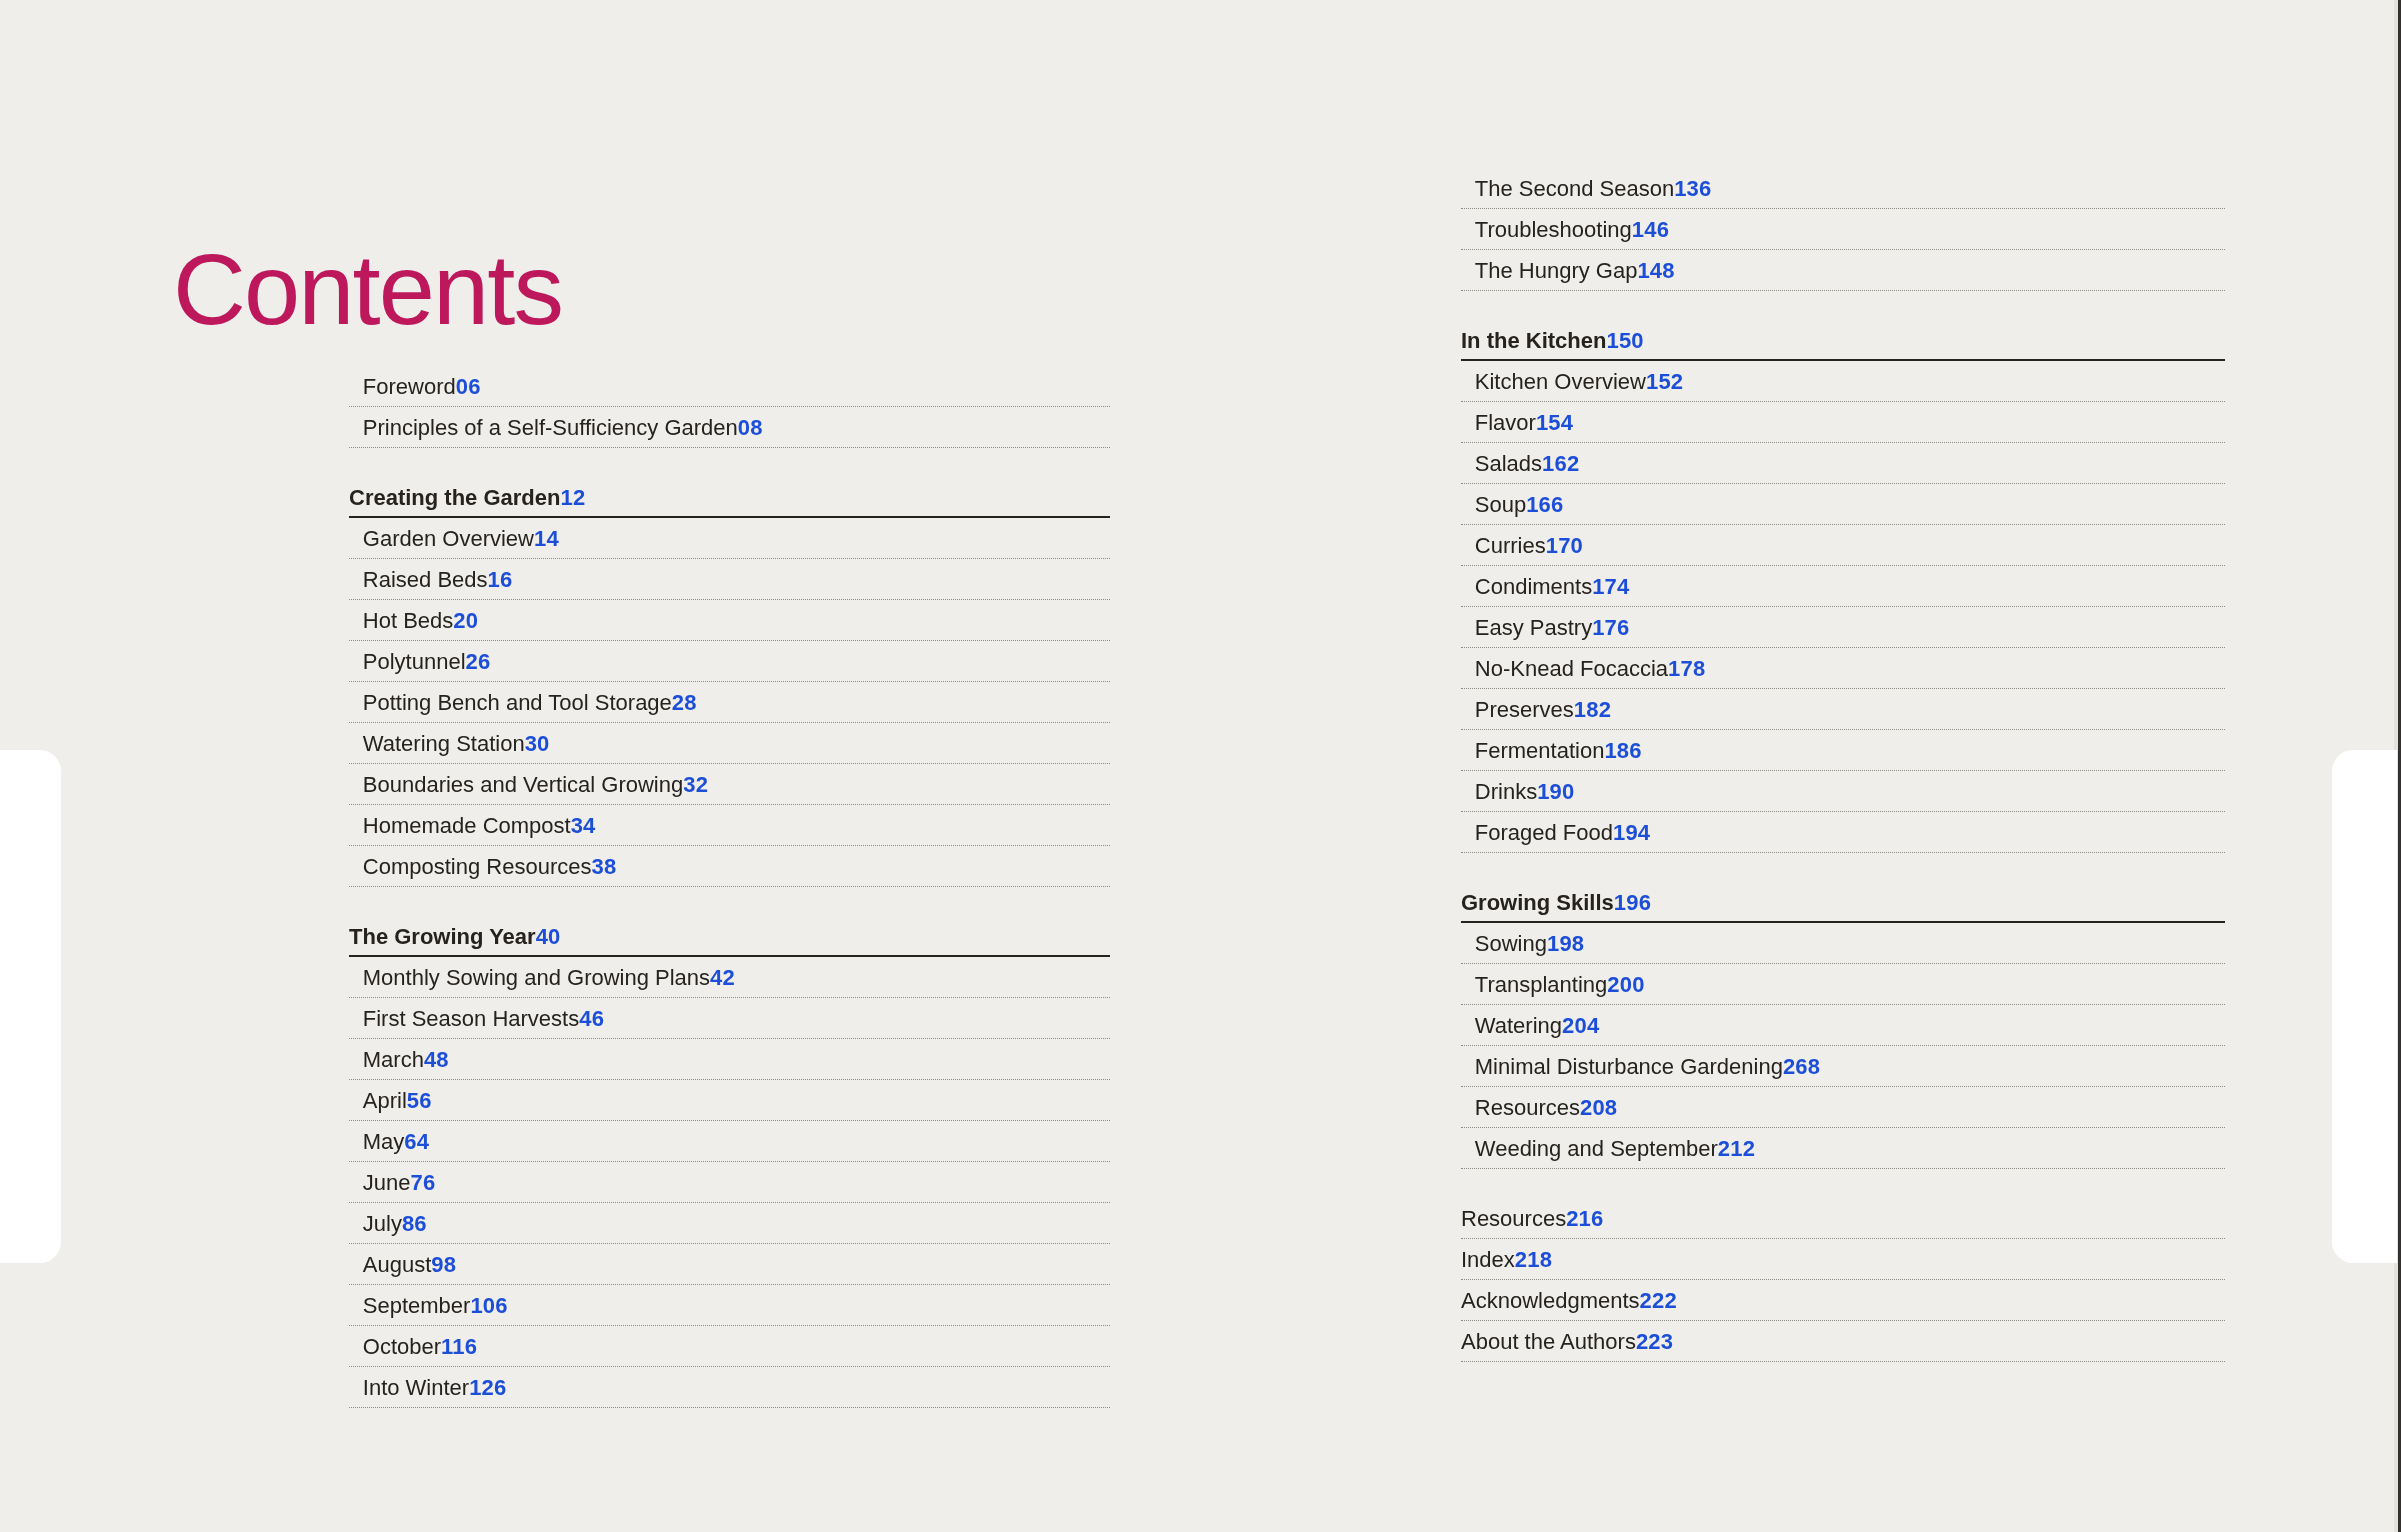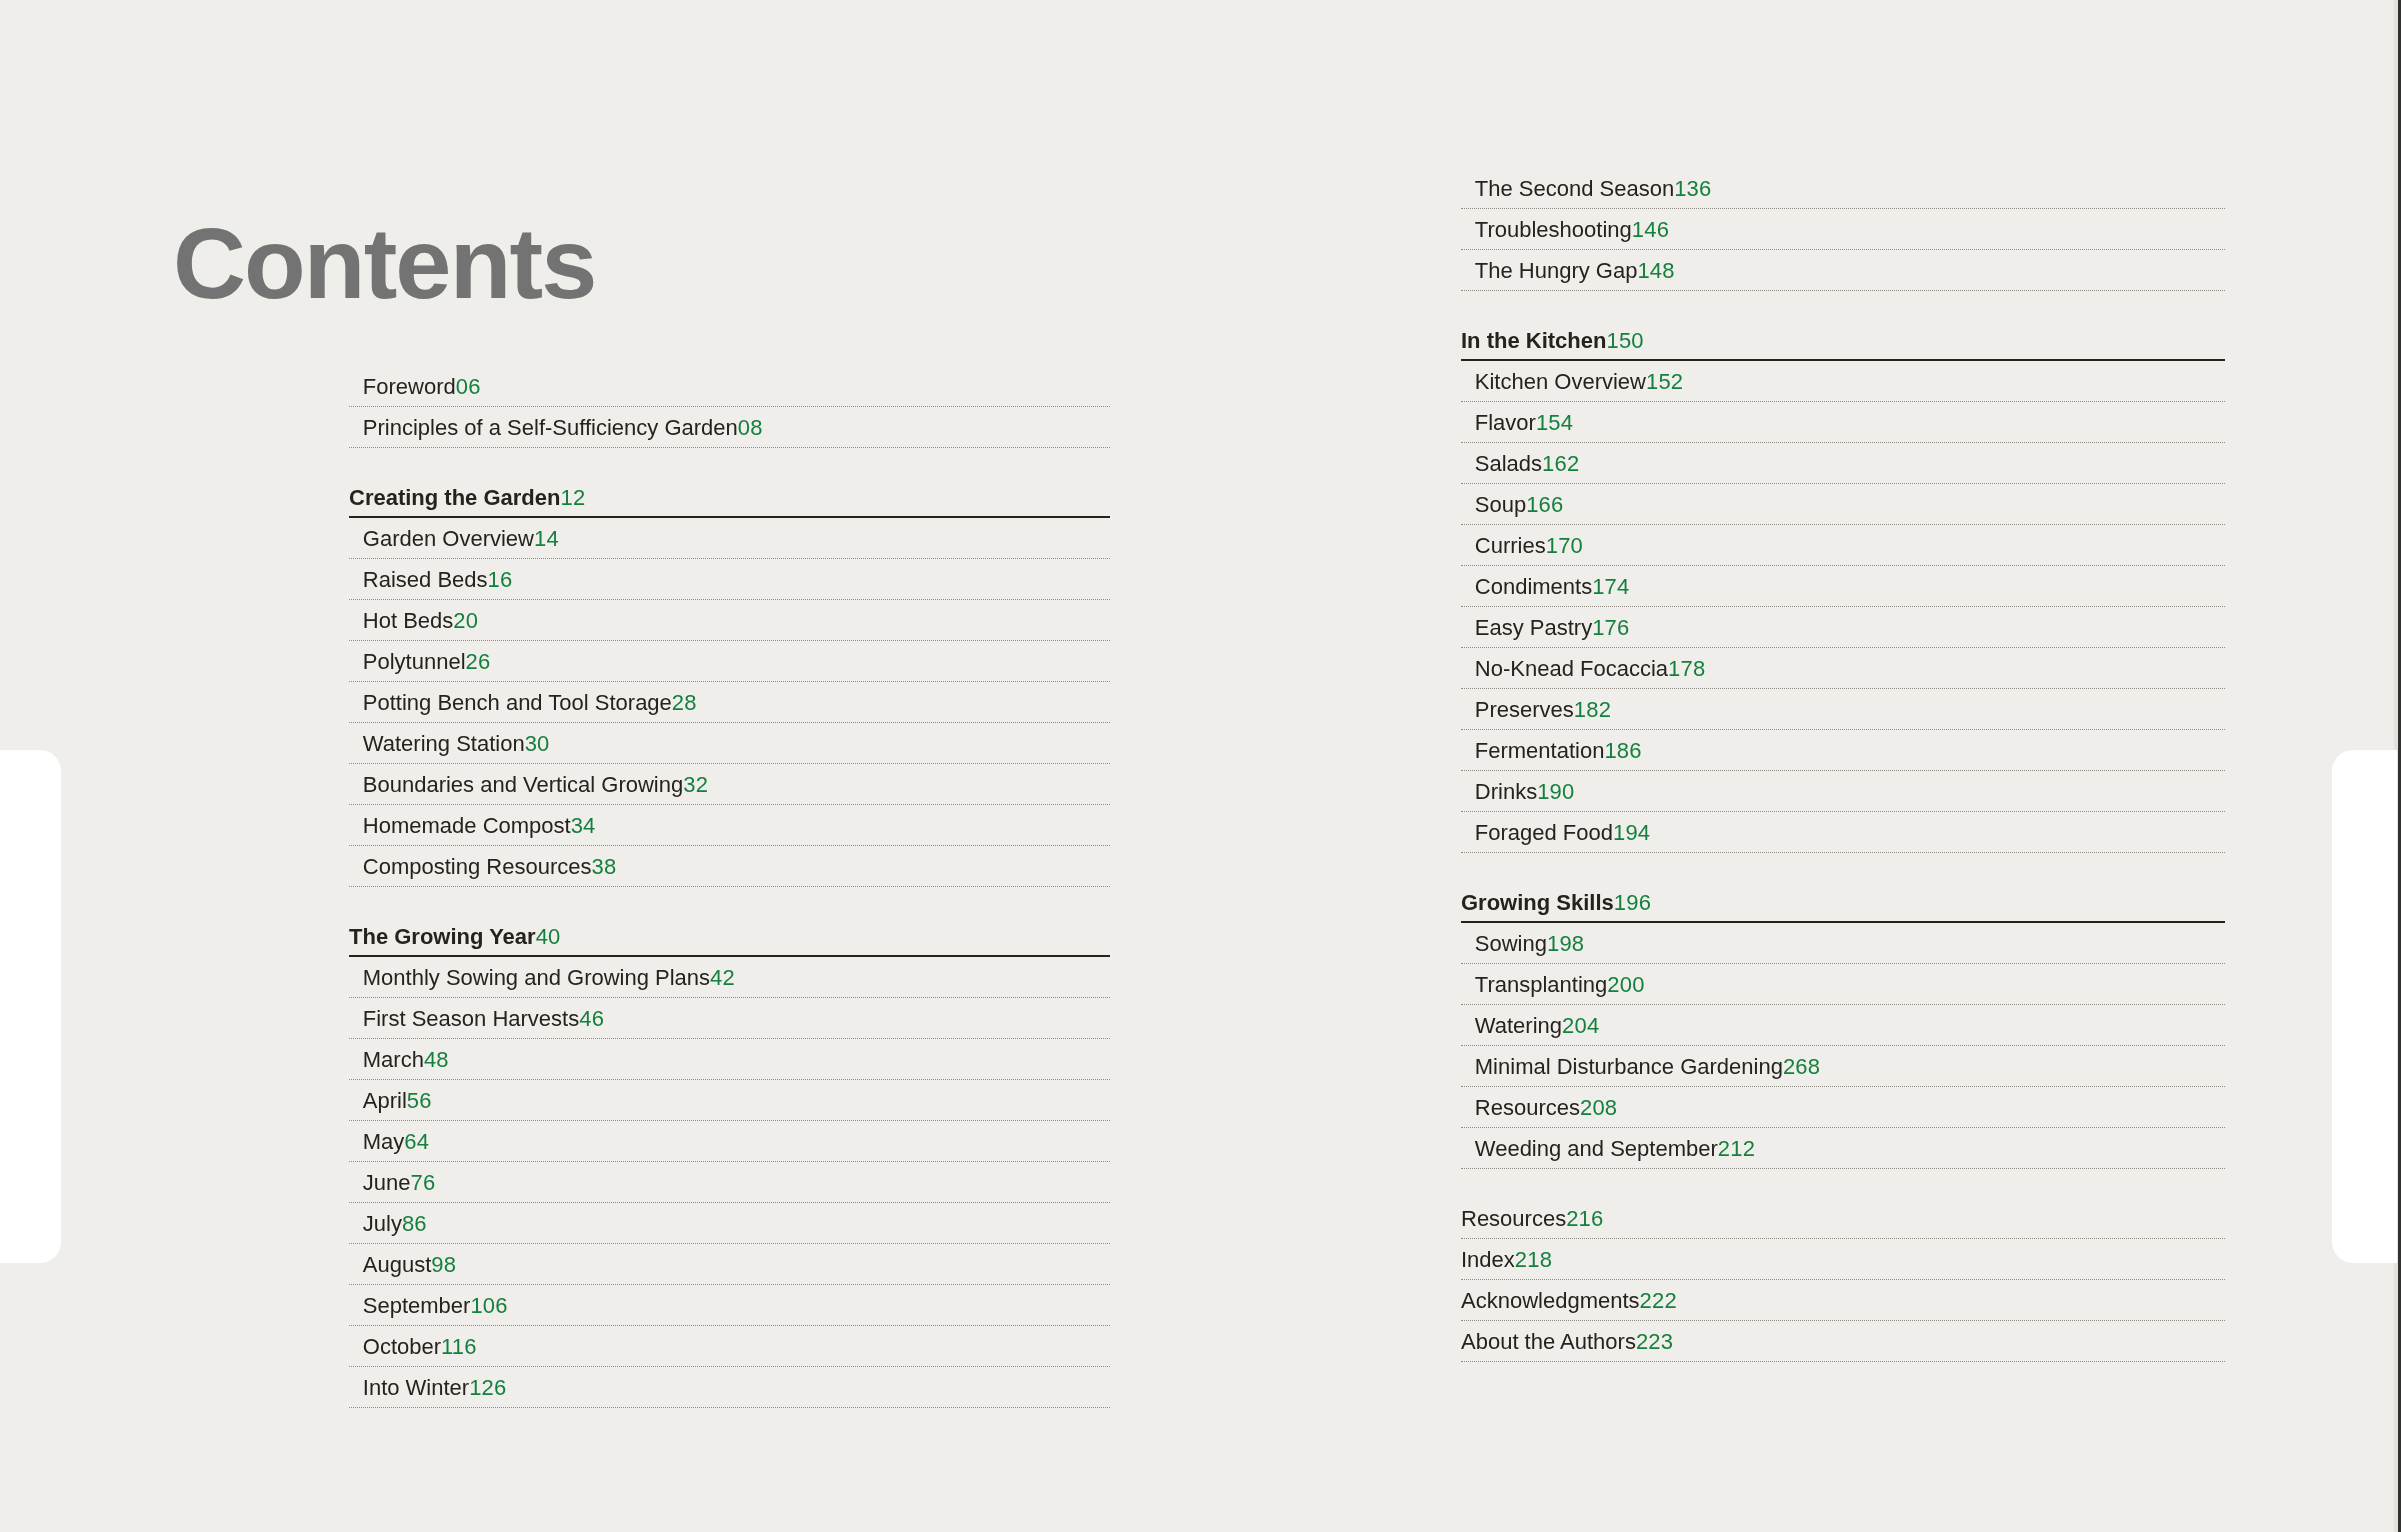--- a/index.html
+++ b/index.html
@@ -59,26 +59,26 @@
   .tab.right {
     right: 3.8px;
     border-top-left-radius: 21px;
     border-bottom-left-radius: 21px;
   }
 
   
   #page-title {
     position: absolute;
     left: 173px;
-    top: 145px;
+    top: 171px;
     font-size: 101px;
     line-height: 1;
-    font-weight: 700;
+    font-weight: 400;
     letter-spacing: -1.9px;
-    color: #737373;
+    color: #be185d;
     font-family: "Liberation Sans", "DejaVu Sans", sans-serif;
   }
 
   
   .column {
     position: absolute;
     top: 0;
   }
   #column-left  { left: 349px;  width: 761px; top: 366px; }
   #column-right { left: 1461px; width: 764px; top: 168px; }
@@ -94,22 +94,22 @@
   }
   .toc-row .label {
     font-size: 22px;
     line-height: 41px;
     color: #26231f;
     white-space: nowrap;
   }
   .toc-row .page-no {
     font-size: 22px;
     line-height: 41px;
-    font-weight: 400;
-    color: #15803d;
+    font-weight: 700;
+    color: #1d4ed8;
     letter-spacing: 0.2px;
     text-align: right;
   }
 
   
   .toc-row.entry {
     padding-left: 13.8px;
     border-bottom: 1.9px dotted #8e8b84;
   }
   .toc-row.entry .label { font-weight: 400; }

